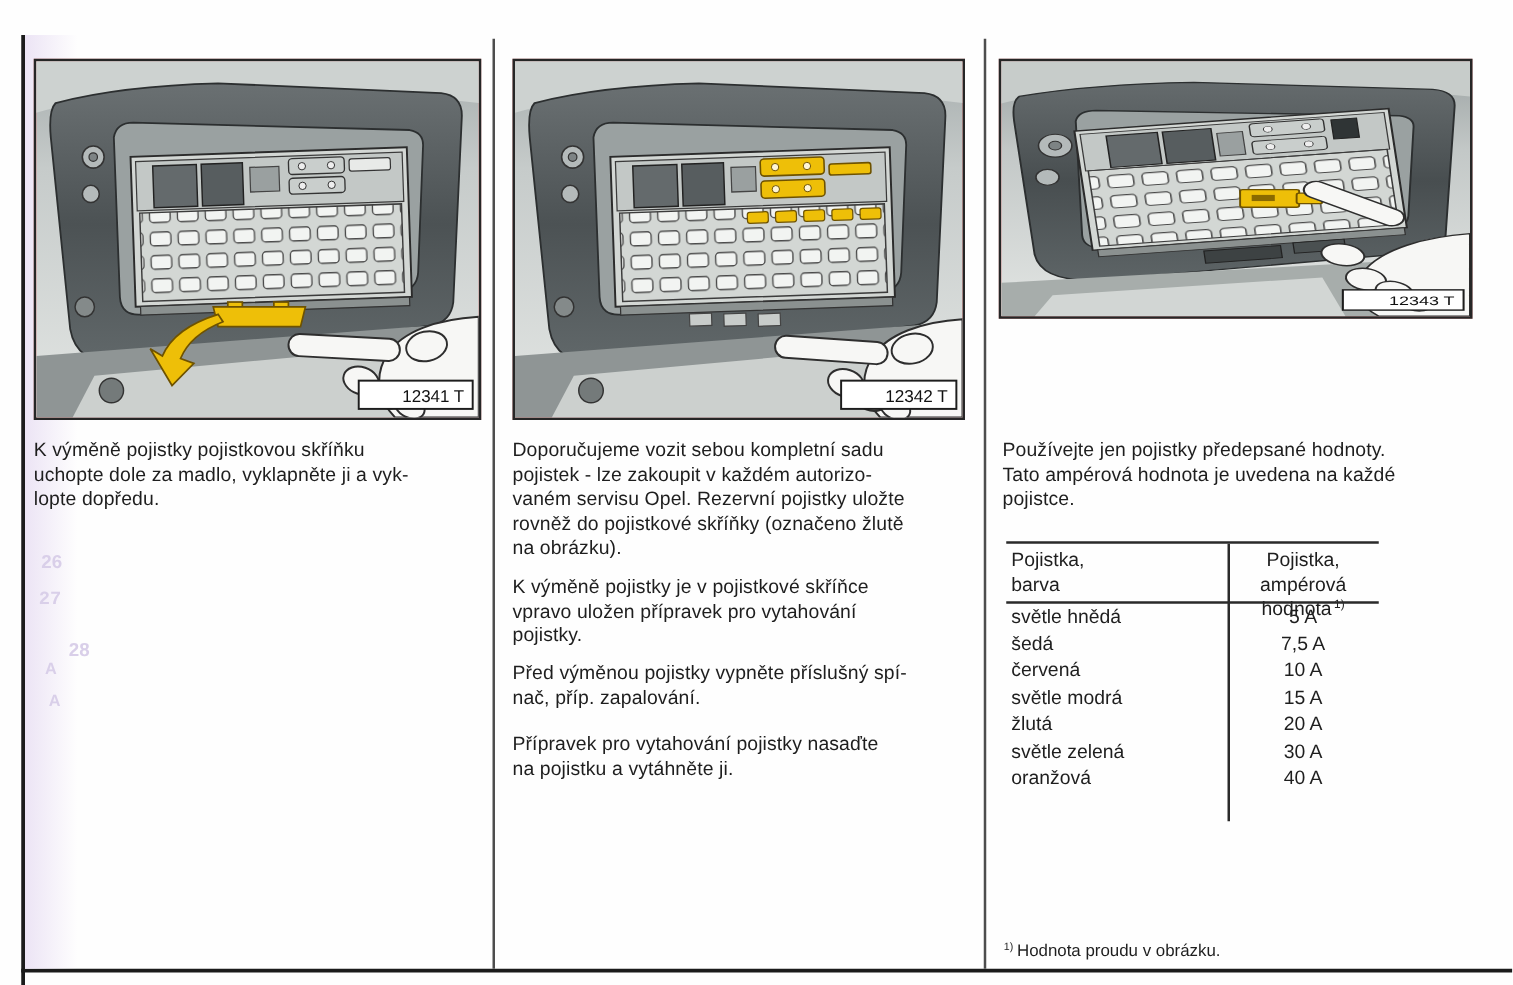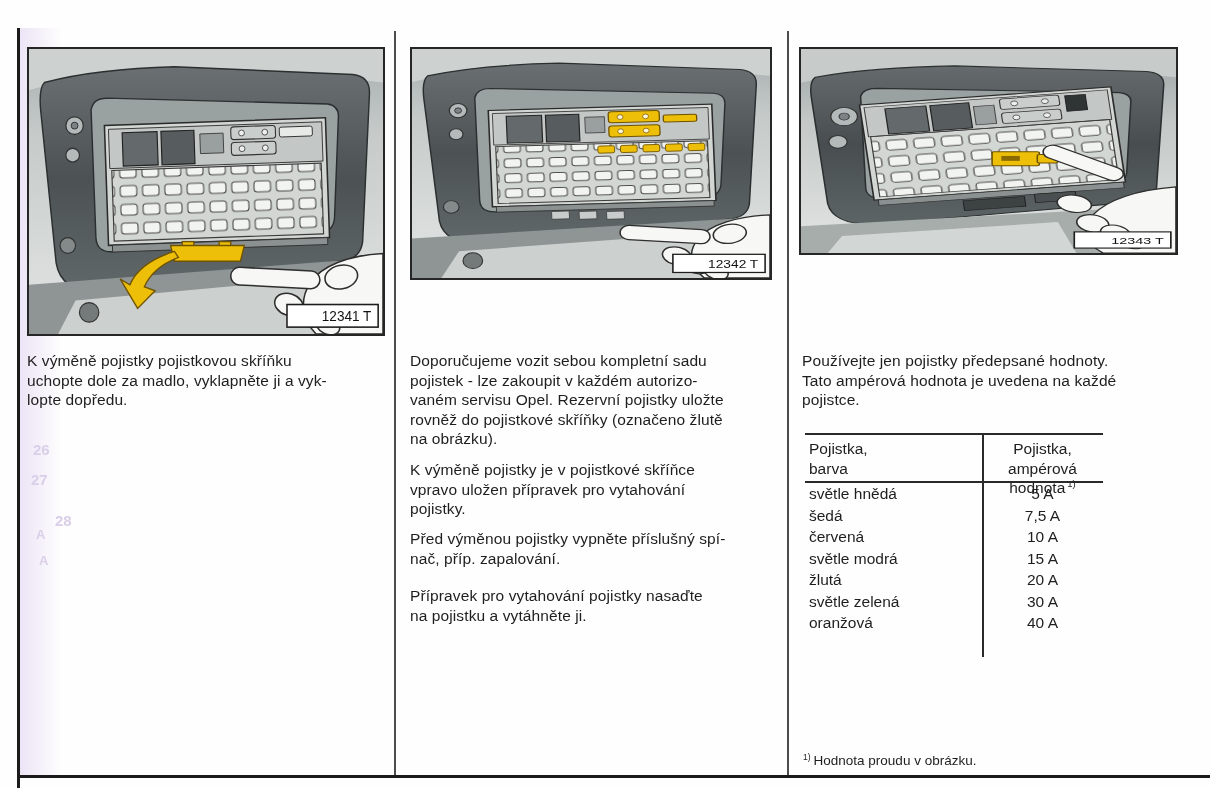--- a/index.html
+++ b/index.html
@@ -10,35 +10,35 @@
   }
   .edge-left   { position:absolute; left:17px; top:28px; width:3px; height:760px; background:#1b1b1b; }
   .edge-bottom { position:absolute; left:17px; top:775px; width:1193px; height:3px; background:#1b1b1b; }
   .lavender    { position:absolute; left:20px; top:28px; width:42px; height:747px;
                  background:linear-gradient(90deg,#ece4f5,rgba(255,255,255,0)); }
   .divider { position:absolute; top:31px; width:2px; height:744px; background:#4d4d4d; }
   .div-1 { left:394px; } .div-2 { left:787px; }
 
   .figure { position:absolute; border:2.5px solid #262626; background:#fca5a5; box-sizing:border-box; }
   .fig-1 { left:27px;  top:47px; width:358px; height:289px; }
-  .fig-2 { left:410px; top:47px; width:362px; height:233px; }
+  .fig-2 { left:410px; top:47px; width:362px; height:289px; }
   .fig-3 { left:799px; top:47px; width:379px; height:208px; }
   .figure svg { display:block; width:100%; height:100%; }
   .fig-label-text { font:14px "Liberation Sans", sans-serif; fill:#111; }
 
   .para { position:absolute; font-size:15.5px; line-height:19.5px; white-space:pre-line; letter-spacing:0.1px; }
   .p-c1  { left:27px;  top:351px; width:366px; }
   .p-c2a { left:410px; top:351px; width:376px; }
   .p-c2b { left:410px; top:460px; width:376px; }
   .p-c2c { left:410px; top:529px; width:376px; }
   .p-c2d { left:410px; top:586px; width:376px; }
   .p-c3  { left:802px; top:351px; width:392px; }
 
   .ghost { position:absolute; color:#d9cfe9; font-weight:bold; font-size:15px; }
-  .g-1 { left:33px; top:441px; } .g-2 { left:31px; top:471px; } .g-3 { left:31px; top:512px;margin-left:24px; }
+  .g-1 { left:33px; top:441px; } .g-2 { left:31px; top:471px;font-family:Liberation Mono, monospace; } .g-3 { left:31px; top:512px;margin-left:24px; }
   .g-4 { left:36px; top:527px; font-size:13px; } .g-5 { left:39px; top:553px; font-size:13px; }
 
   .fuse-table { position:absolute; left:805px; top:433px; width:298px; height:252px; }
   .t-topline  { position:absolute; left:0; top:0; width:100%; height:2px; background:#2a2a2a; }
   .t-vline    { position:absolute; left:177px; top:2px; width:2px; height:222px; background:#2a2a2a; }
   .t-head     { position:absolute; left:0; top:6px; width:100%; display:flex; }
   .t-h-left   { width:177px; padding-left:4px; box-sizing:border-box; white-space:pre-line;
                 font-size:15.5px; line-height:19.5px; }
   .t-h-right  { width:121px; text-align:center; font-size:15.5px; line-height:19.5px; }
   .t-headline { position:absolute; left:0; top:48px; width:100%; height:2px; background:#2a2a2a; }

